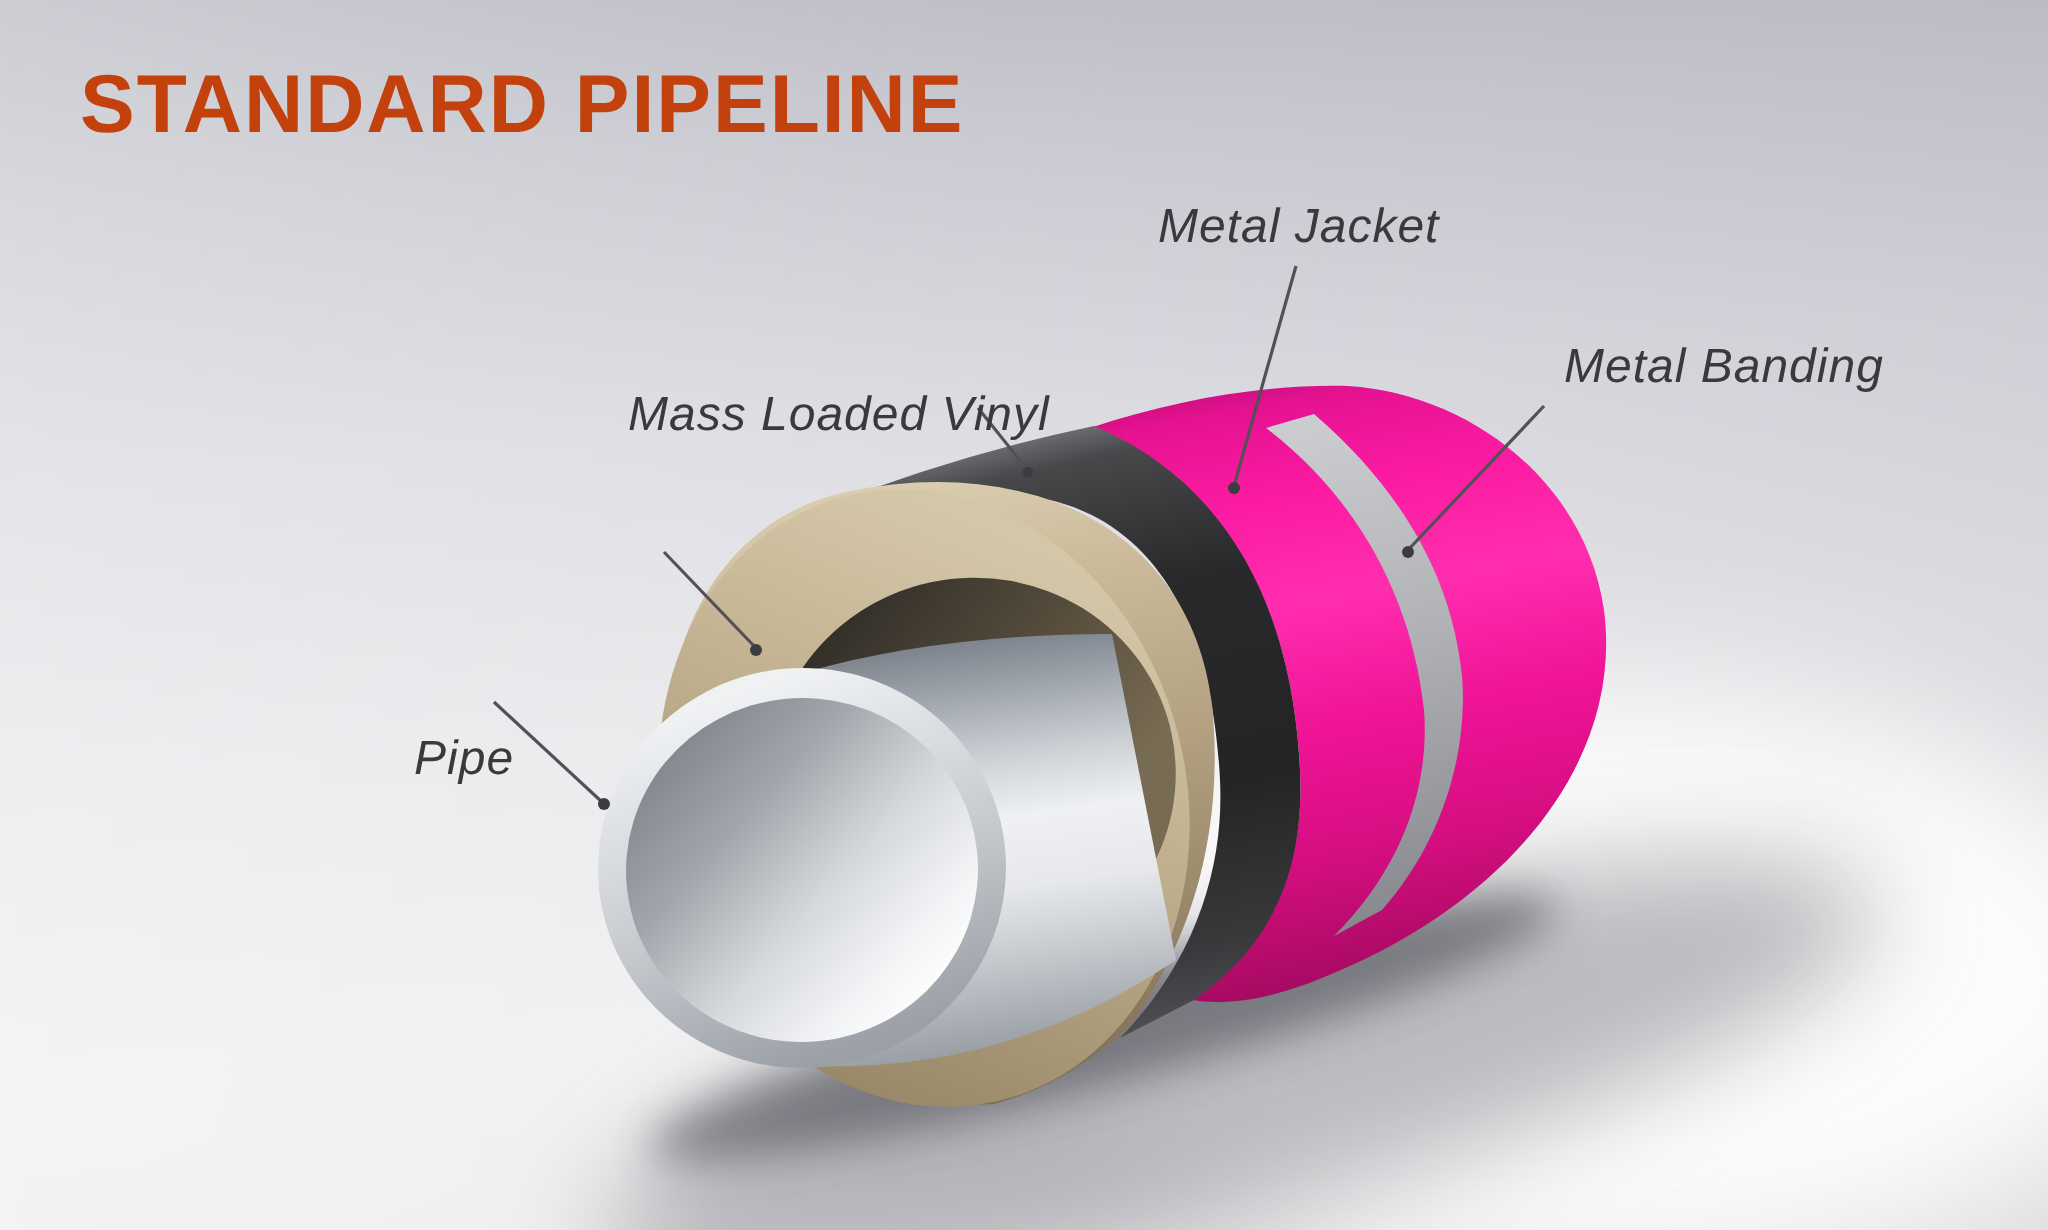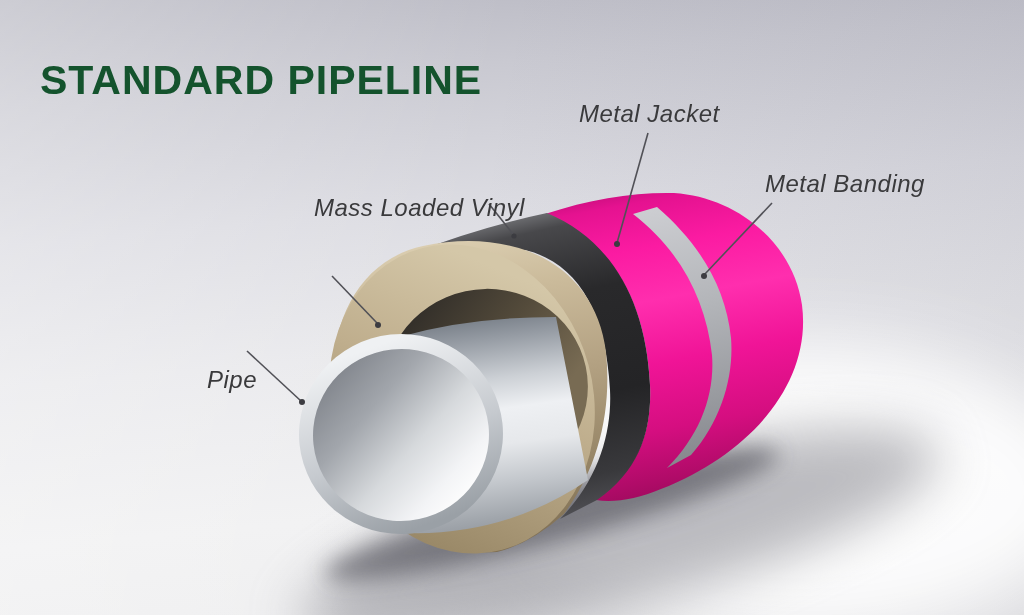--- a/index.html
+++ b/index.html
@@ -8,30 +8,30 @@
     font-family:"Liberation Sans", sans-serif;
     background:
       linear-gradient(100deg, rgba(255,255,255,.30) 0%, rgba(255,255,255,0) 45%, rgba(70,70,95,.10) 100%),
       linear-gradient(175deg, #b7b7c1 0%, #c9c9d1 15%, #dcdce2 35%, #e9e9ec 55%, #f1f1f2 78%, #ededee 100%);
   }
   .stage{position:absolute;inset:0;}
   svg{position:absolute;left:0;top:0;}
   .title{
     position:absolute;left:40px;top:30px;
     font-size:41px;font-weight:800;line-height:45px;
-    letter-spacing:1px;color:#14532d;margin-top:28px;
+    letter-spacing:1px;color:#c2410c;
   }
   .lbl{
     position:absolute;
     font-size:24px;font-style:italic;font-weight:500;
     letter-spacing:.5px;color:#3a3a3c;white-space:nowrap;
   }
   .lbl-metal-jacket{left:579px;top:100px;}
   .lbl-mass-loaded-vinyl{left:314px;top:170px;margin-top:24px;}
-  .lbl-metal-banding{left:765px;top:170px;}
+  .lbl-metal-banding{left:782px;top:170px;}
   .lbl-insulation-material{left:150px;top:243px;}
   .lbl-pipe{left:207px;top:318px;margin-top:48px;}
 </style>
 </head>
 <body>
 
 <div class="stage">
 
   <svg width="1024" height="615" viewBox="0 0 1024 615">
     <defs>

